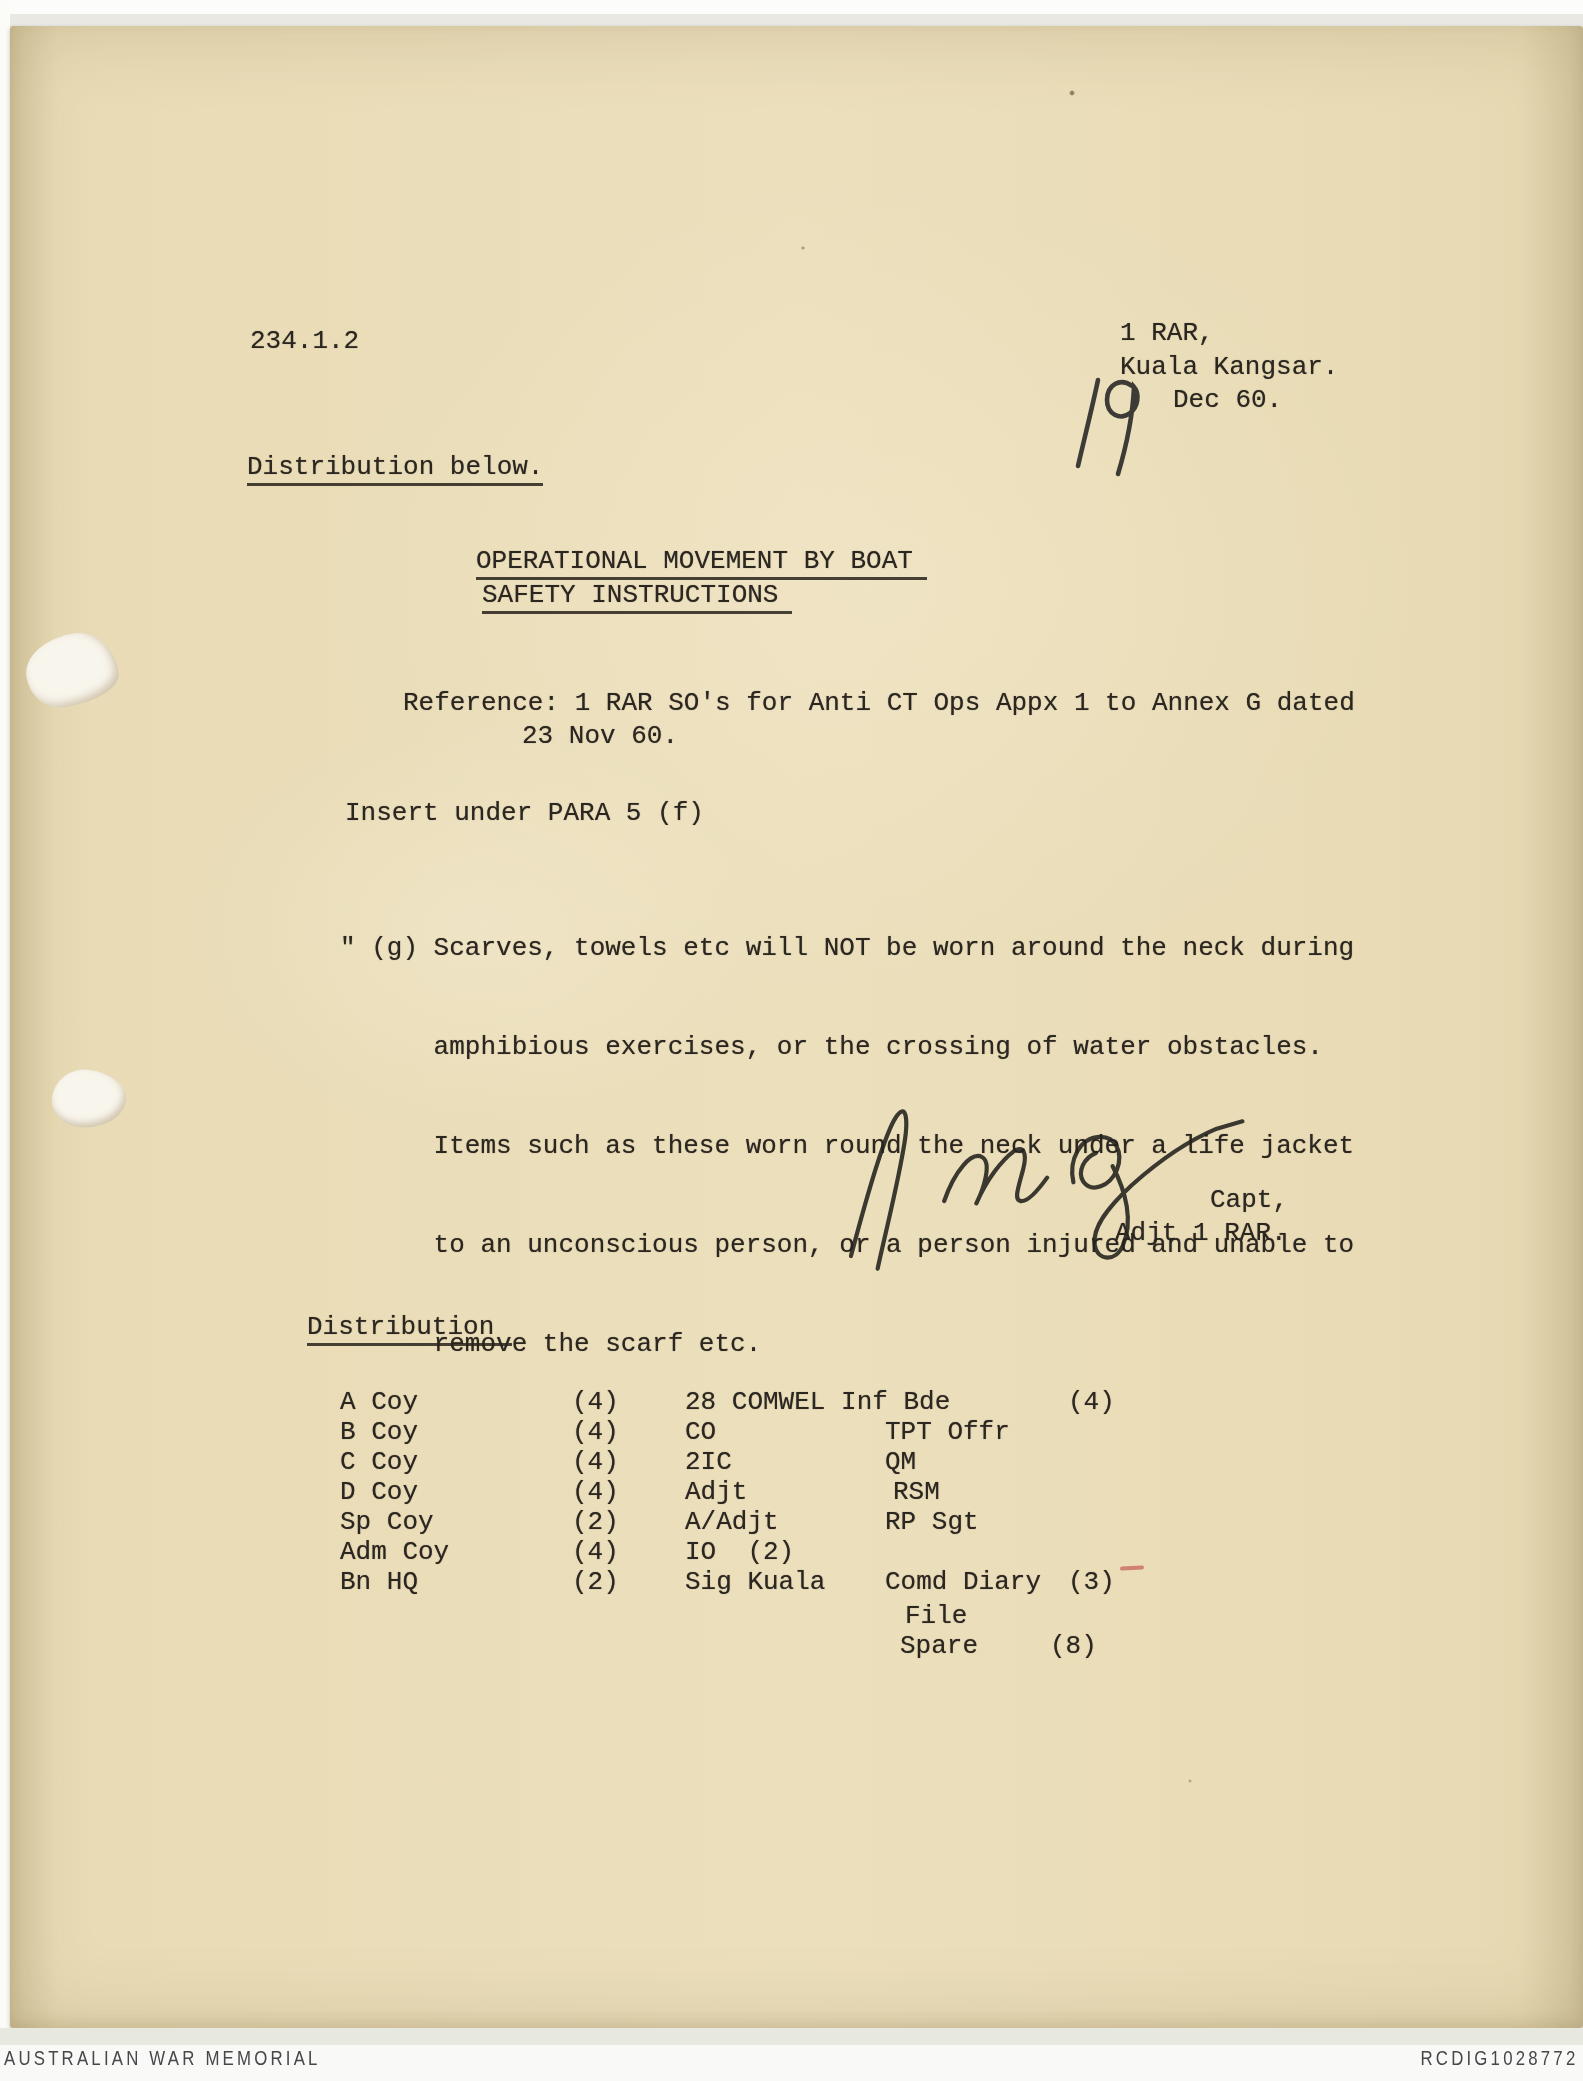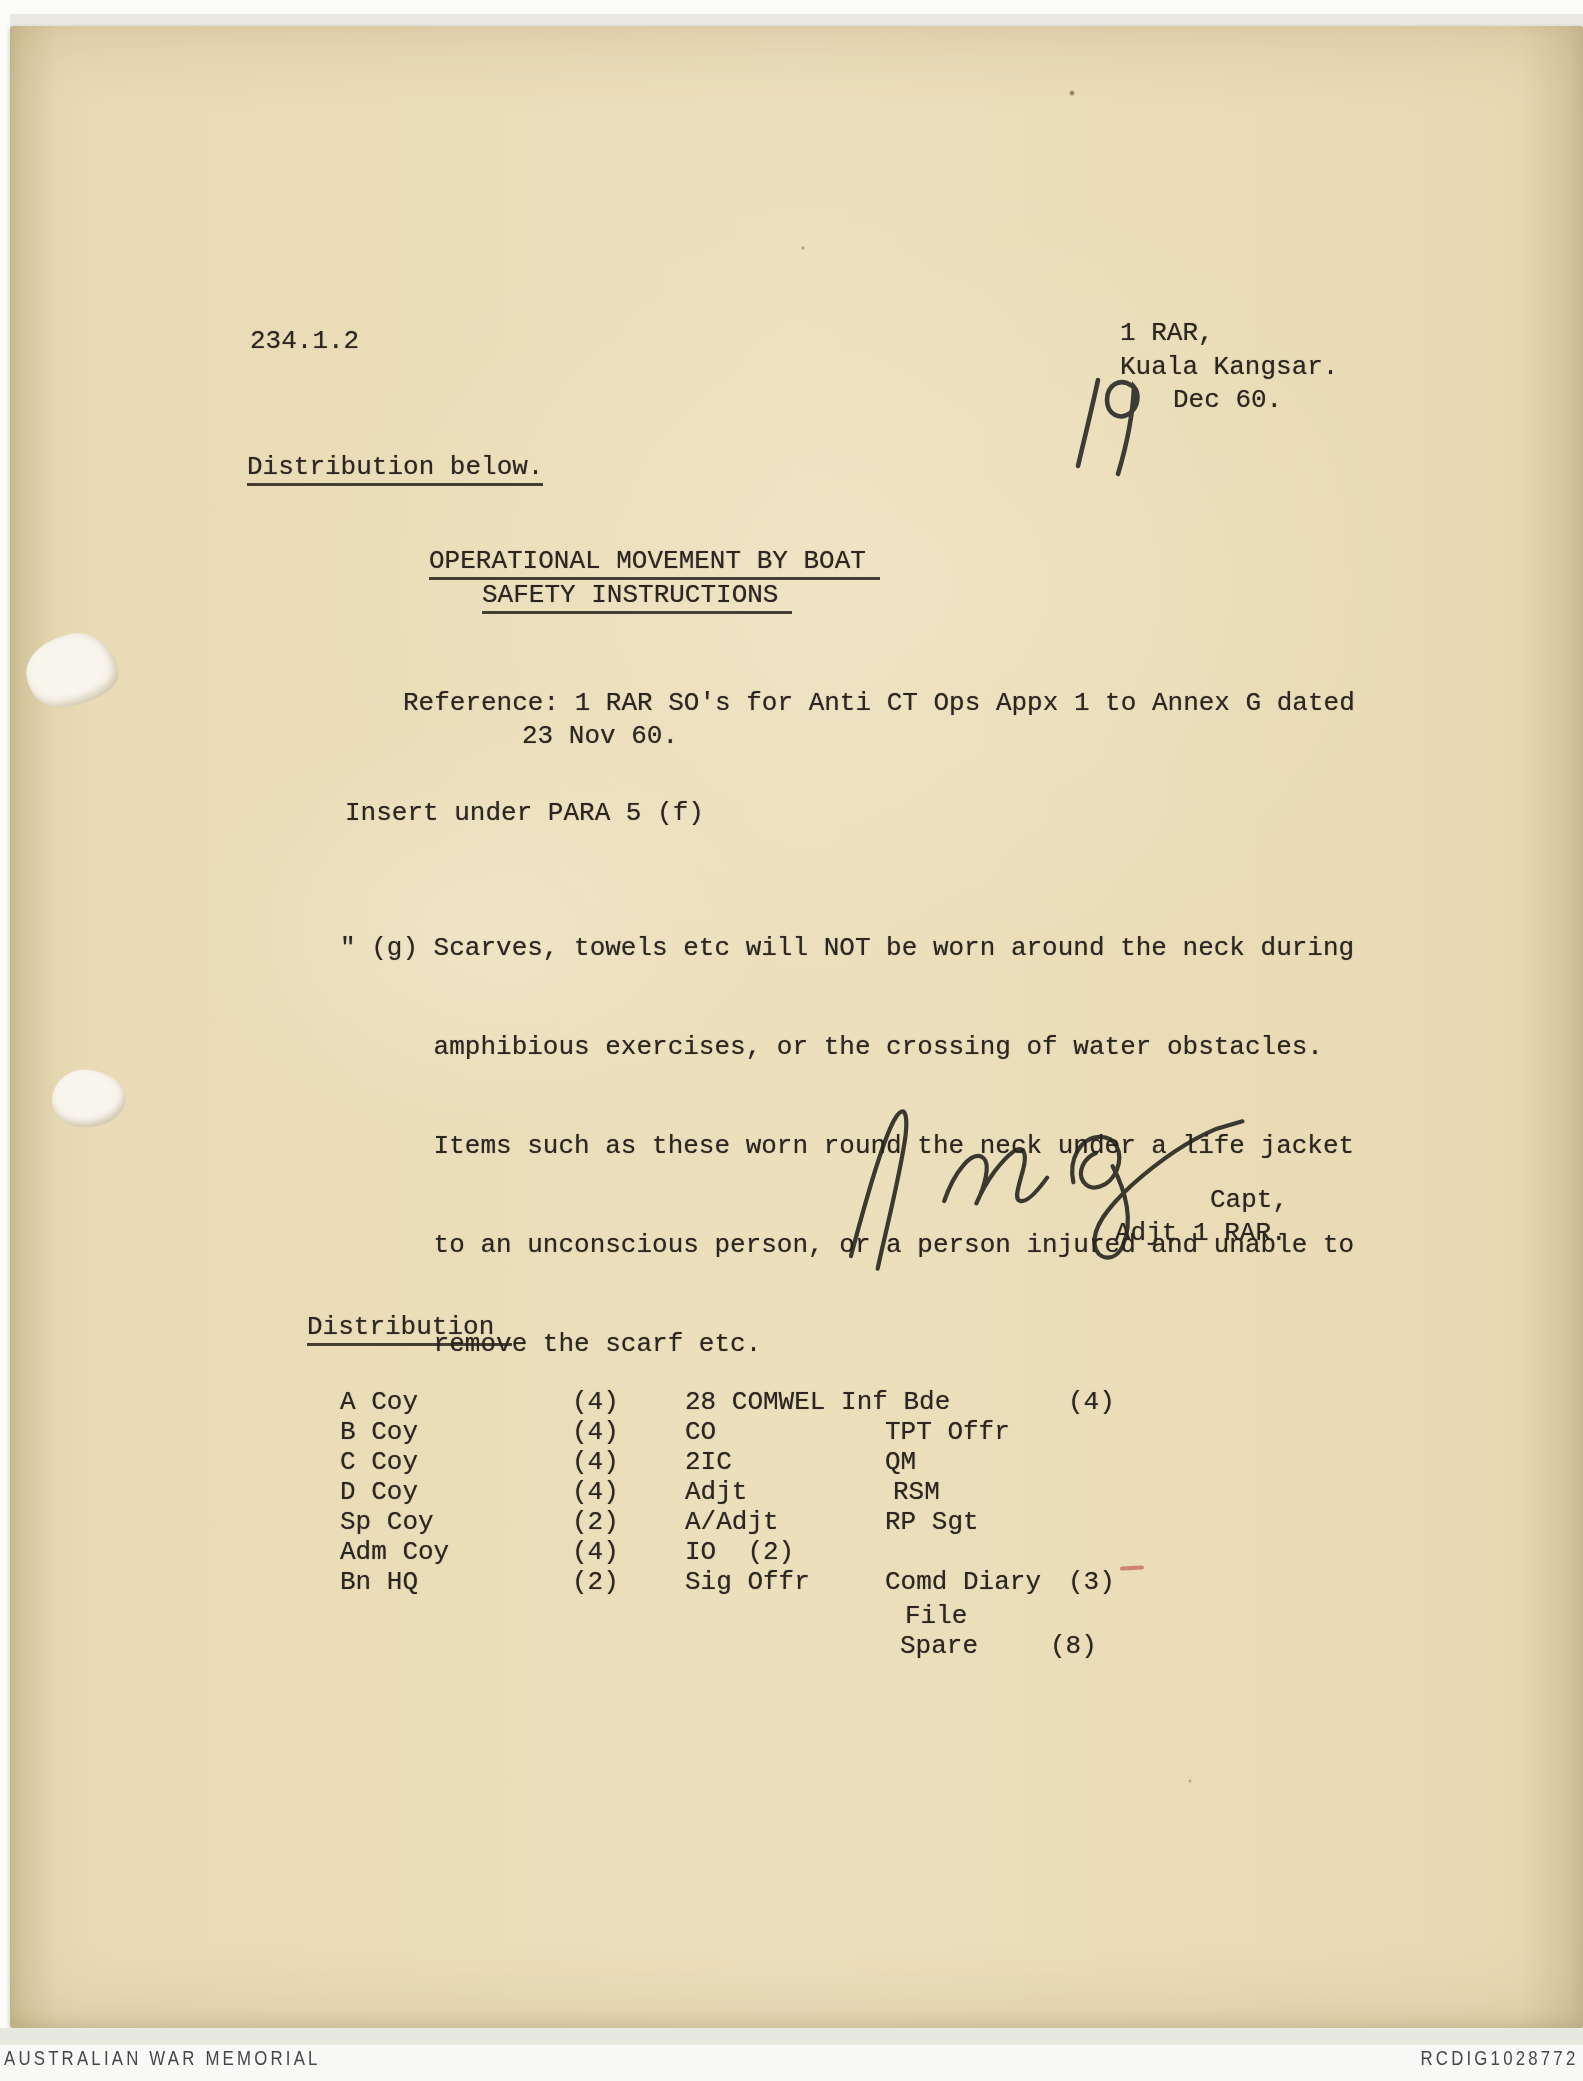--- a/index.html
+++ b/index.html
@@ -67,21 +67,21 @@
   <svg class="date-svg" width="85" height="118" viewBox="0 0 85 118" aria-label="19">
     <g fill="none" stroke="#2b2a27" stroke-width="4.6" stroke-linecap="round" opacity="0.9">
       <path d="M 30 14 C 25 38 17 70 10 100"></path>
       <path d="M 64 20 C 52 11 39 19 39 34 C 39 48 52 55 62 47 C 70 41 72 28 66 21 C 65 44 59 78 50 108"></path>
     </g>
   </svg>
   <div class="typed" style="left:1173px;top:385px;">Dec 60.</div>
 
   <div class="typed underline" style="left:247px;top:452px;">Distribution below.</div>
 
-  <div class="typed underline" style="left:429px;top:546px;padding-right:14px;">OPERATIONAL MOVEMENT BY BOAT</div>
+  <div class="typed underline" style="left:476px;top:546px;padding-right:14px;">OPERATIONAL MOVEMENT BY BOAT</div>
   <div class="typed underline" style="left:482px;top:580px;padding-right:14px;">SAFETY INSTRUCTIONS</div>
 
   <div class="typed" style="left:403px;top:688px;">Reference: 1 RAR SO's for Anti CT Ops Appx 1 to Annex G dated</div>
   <div class="typed" style="left:522px;top:721px;">23 Nov 60.</div>
 
   <div class="typed" style="left:345px;top:798px;">Insert under PARA 5 (f)</div>
 
   <div class="typed para" style="left:340px;top:866px;">
     <div>" (g) Scarves, towels etc will NOT be worn around the neck during</div>
     <div>      amphibious exercises, or the crossing of water obstacles.</div>
@@ -142,21 +142,21 @@
   <div class="typed" style="left:340px;top:1528px;">
     <span class="row-cell" style="left:0;">Adm Coy</span>
     <span class="row-cell" style="left:232px;">(4)</span>
     <span class="row-cell" style="left:345px;">IO  (2)</span>
     <span class="row-cell" style="left:545px;"></span>
     <span class="row-cell" style="left:728px;"></span>
   </div>
   <div class="typed" style="left:340px;top:1558px;">
     <span class="row-cell" style="left:0;">Bn HQ</span>
     <span class="row-cell" style="left:232px;">(2)</span>
-    <span class="row-cell" style="left:345px;">Sig Offr</span>
+    <span class="row-cell" style="left:345px;">Sig Kuala</span>
     <span class="row-cell" style="left:545px;">Comd Diary</span>
     <span class="row-cell" style="left:728px;">(3)</span>
   </div>
   <div class="typed" style="left:340px;top:1592px;">
     <span class="row-cell" style="left:545px;margin-left:20px;">File</span>
   </div>
   <div class="typed" style="left:340px;top:1622px;">
     <span class="row-cell" style="left:545px;margin-left:15px;">Spare</span>
     <span class="row-cell" style="left:710px;">(8)</span>
   </div>

